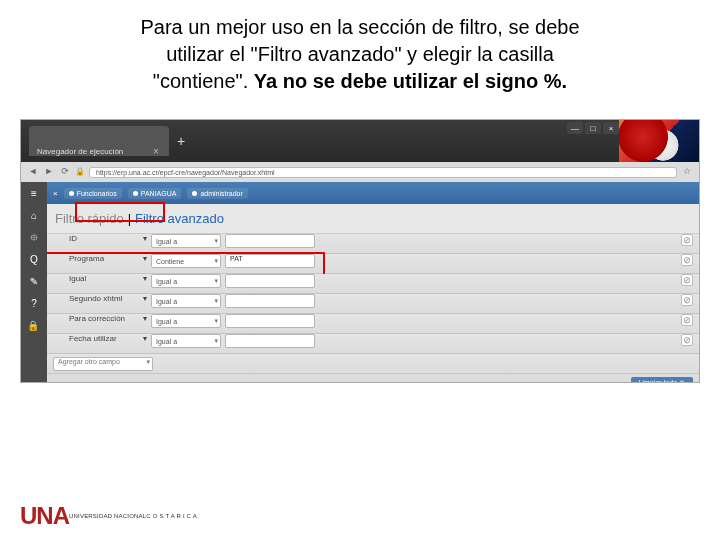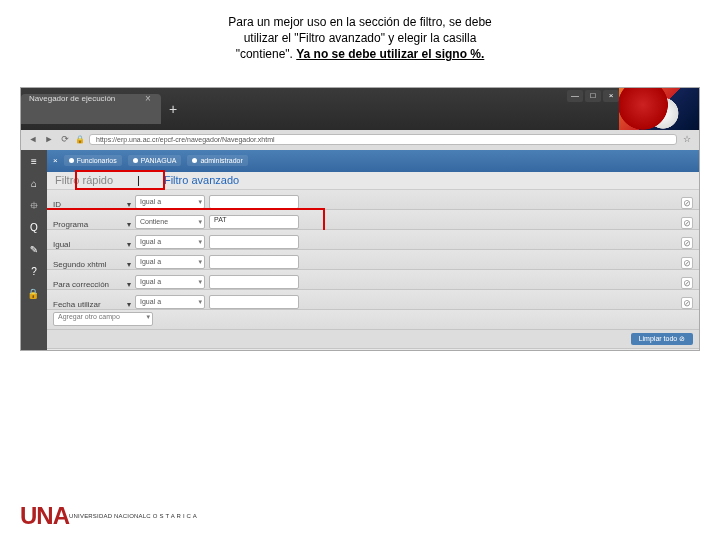--- a/index.html
+++ b/index.html
@@ -1,46 +1,46 @@
 <!DOCTYPE html>
 <html><head>
 <meta charset="utf-8">
 <style>
 *{box-sizing:border-box;margin:0;padding:0;font-family:Arial,sans-serif}
 body{width:720px;height:540px;background:#fff;position:relative;overflow:hidden}
-.instr{padding:14px 40px 0;text-align:center;font-size:12px;line-height:1.35;color:#000}
-.instr .under{text-decoration:underline;font-weight:bold}
+.instr{padding:14px 40px 0;text-align:center;font-size:20px;line-height:1.35;color:#000}
+.instr .under{font-weight:bold}
 .app{margin:24px 20px 0;border:1px solid #aaa;position:relative}
 .browser-top{height:42px;background:linear-gradient(#3a3a3a,#2a2a2a);display:flex;align-items:center;position:relative;overflow:hidden}
-.tab{height:30px;width:140px;background:#555;margin-left:0;border-radius:4px 4px 0 0;display:flex;align-items:flex-start;padding:0 8px;font-size:8px;color:#ddd;gap:6px}
+.tab{height:30px;width:140px;background:#555;margin-left:8px;border-radius:4px 4px 0 0;display:flex;align-items:flex-end;padding:0 8px;font-size:8px;color:#ddd;gap:6px}
 .tab .tx{flex:1;overflow:hidden}
 .tab .cls{width:10px;height:10px;display:flex;align-items:center;justify-content:center;color:#bbb;font-size:10px}
 .plus{color:#ddd;font-size:14px;margin-left:8px}
 .cr-logo{position:absolute;right:0;top:0;width:80px;height:42px;background:radial-gradient(circle at 30% 40%,#c22,#a00 40%,transparent 41%),radial-gradient(circle at 55% 60%,#fff,#ddd 30%,transparent 31%),linear-gradient(135deg,#e73,#c22 50%,#125 50%,#013);}
 .win-ctrl{position:absolute;right:80px;top:2px;display:flex;gap:2px}
 .win-ctrl span{width:16px;height:12px;display:flex;align-items:center;justify-content:center;font-size:8px;color:#fff;background:#444;border-radius:2px}
 .addr{height:20px;background:#ddd;display:flex;align-items:center;padding:0 6px;gap:4px}
 .addr .nav{width:12px;height:12px;color:#666;font-size:9px;text-align:center}
 .addr .url{flex:1;background:#fff;border:1px solid #bbb;border-radius:3px;font-size:7px;padding:1px 6px;color:#555;overflow:hidden;white-space:nowrap}
 .addr .lock{width:10px;height:10px;font-size:8px;color:#797}
 .main{display:flex;height:200px}
 .side{width:26px;background:#4a4a4a;display:flex;flex-direction:column;align-items:center;padding-top:6px;gap:10px}
 .side div{width:14px;height:12px;color:#fff;font-size:10px;text-align:center;line-height:12px}
 .content{flex:1;display:flex;flex-direction:column}
 .bluebar{height:22px;background:linear-gradient(#4a7fb5,#3568a0);display:flex;align-items:center;padding:0 6px;color:#fff;font-size:8px;gap:6px}
 .bluebar .title{flex:1}
 .bluebar .grp{display:flex;align-items:center;gap:3px;padding:2px 5px;background:rgba(255,255,255,.1);border-radius:2px;font-size:7px}
 .bluebar .dot{width:5px;height:5px;background:#fff;border-radius:50%}
-.tabs{height:18px;background:#e8e8e8;display:flex;align-items:center;padding:0 8px;font-size:11px;gap:24px;border-bottom:1px solid #ccc;position:relative}
+.tabs{height:30px;background:#e8e8e8;display:flex;align-items:center;padding:0 8px;font-size:13px;gap:4px;border-bottom:1px solid #ccc;position:relative}
 .tabs .t1{color:#888}
 .tabs .t2{color:#2266bb;}
 .redbox{position:absolute;border:2px solid #d00;pointer-events:none}
 .rb1{left:28px;top:-2px;width:90px;height:20px}
 .rows{flex:1;background:#f0f0f0;overflow:hidden}
-.row{height:20px;background:linear-gradient(#e5e5e5,#dcdcdc);border-bottom:1px solid #c5c5c5;display:flex;align-items:flex-end;padding:0 6px;gap:4px;font-size:8px;color:#444;position:relative}
+.row{height:20px;background:linear-gradient(#e5e5e5,#dcdcdc);border-bottom:1px solid #c5c5c5;display:flex;align-items:flex-start;padding:0 22px;gap:4px;font-size:8px;color:#444;position:relative}
 .row .lbl{width:70px}
 .row .sel{width:70px;height:14px;background:#fff;border:1px solid #b5b5b5;border-radius:2px;display:flex;align-items:center;padding:0 4px;font-size:7px;color:#555;position:relative}
 .row .sel::after{content:"▾";position:absolute;right:2px;font-size:7px;color:#777}
 .row .inp{width:90px;height:14px;background:#fff;border:1px solid #b5b5b5;border-radius:2px;font-size:7px;padding:0 4px;color:#333}
 .row .clr{position:absolute;right:6px;width:12px;height:12px;background:#fff;border:1px solid #bbb;border-radius:2px;text-align:center;font-size:9px;color:#888;line-height:10px}
 .rb2{left:-2px;top:-2px;width:280px;height:24px}
 .add-row{height:20px;background:linear-gradient(#e5e5e5,#dcdcdc);border-bottom:1px solid #c5c5c5;display:flex;align-items:center;padding:0 6px}
 .add-row .sel{width:100px;height:14px;background:#fff;border:1px solid #b5b5b5;border-radius:2px;font-size:7px;padding:0 4px;color:#777;position:relative}
 .add-row .sel::after{content:"▾";position:absolute;right:2px;font-size:7px;color:#777}
 .foot-row{height:18px;background:#ddd;display:flex;align-items:center;justify-content:flex-end;padding:0 6px}

